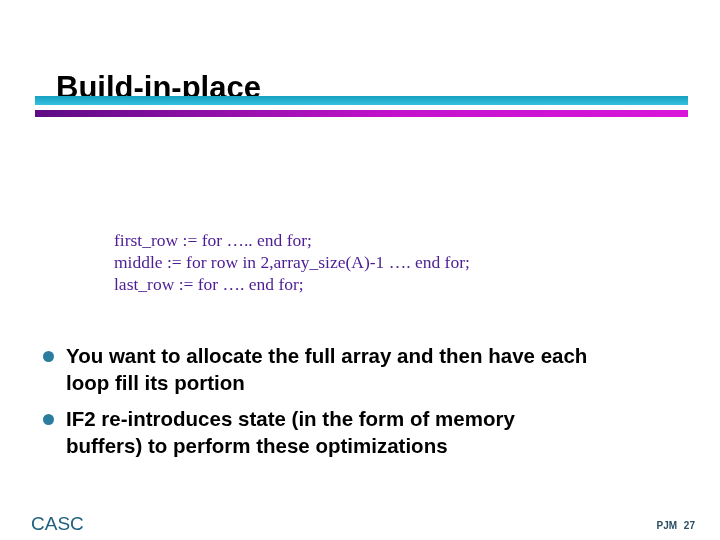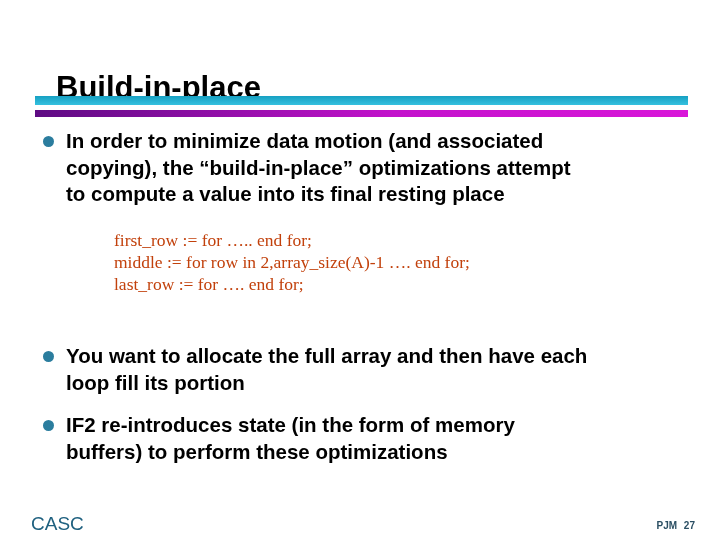--- a/index.html
+++ b/index.html
@@ -45,29 +45,29 @@
     white-space: pre-line;
   }
   .intro { position: absolute; left: 43px; top: 128px; width: 650px; }
   .code {
     position: absolute;
     left: 114px;
     top: 229px;
     font-family: "Liberation Serif", serif;
     font-size: 17.5px;
     line-height: 22px;
-    color: #c2410c;
+    color: #4c1d95;
   }
   .lower {
     position: absolute;
     left: 43px; top: 343px;
     width: 660px;
     display: flex;
     flex-direction: column;
-    gap: 16px;
+    gap: 10px;
   }
   .footer-left {
     position: absolute;
     left: 31px; top: 513px;
     font-size: 19px;
     font-weight: normal;
     color: #1e607f;
   }
   .footer-right {
     position: absolute;
@@ -81,28 +81,20 @@
 </head>
 <body>
 
 <div class="slide">
 
   <h1 class="title">Build-in-place</h1>
 
   <div class="bar bar-cyan"></div>
   <div class="bar bar-magenta"></div>
 
-  <div class="intro">
-    <div class="bullet-item">
-      <span class="dot"></span>
-      <span class="btext">In order to minimize data motion (and associated
-copying), the “build-in-place” optimizations attempt
-to compute a value into its final resting place</span>
-    </div>
-  </div>
 
   <div class="code">
     <div class="code-line">first_row := for ….. end for;</div>
     <div class="code-line">middle := for row in 2,array_size(A)-1 …. end for;</div>
     <div class="code-line">last_row := for …. end for;</div>
   </div>
 
   <div class="lower">
     <div class="bullet-item">
       <span class="dot"></span>

